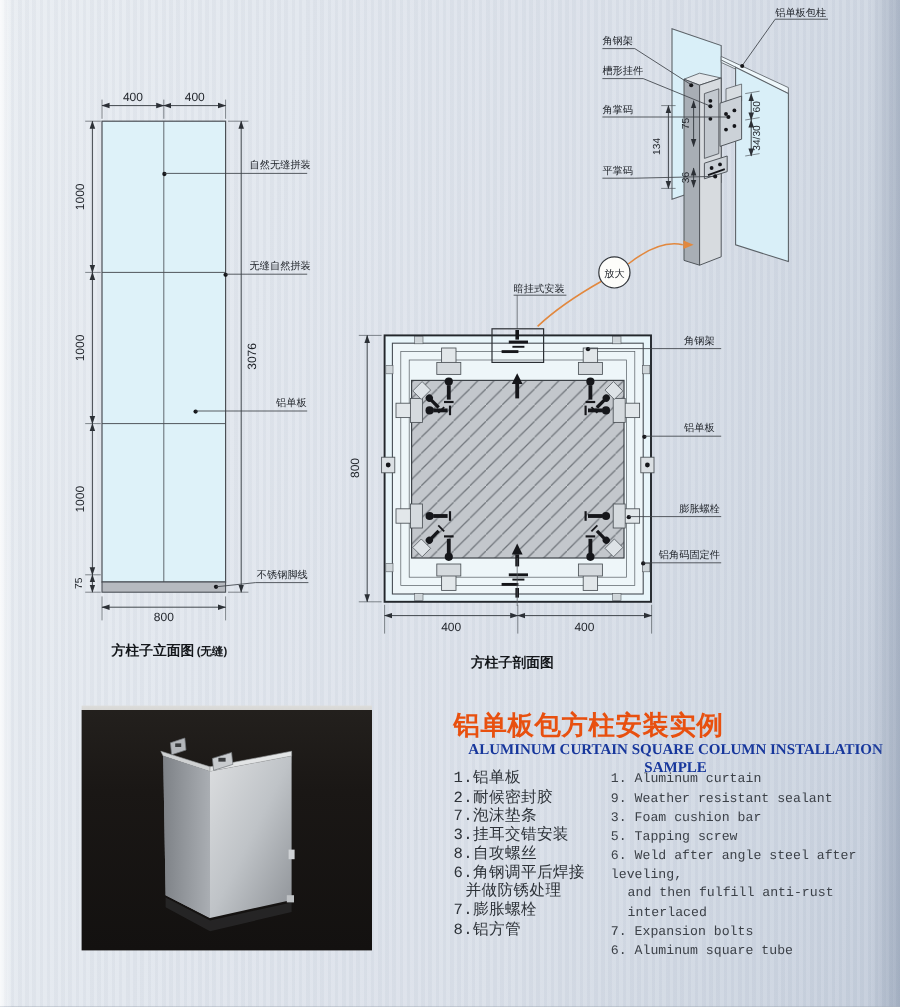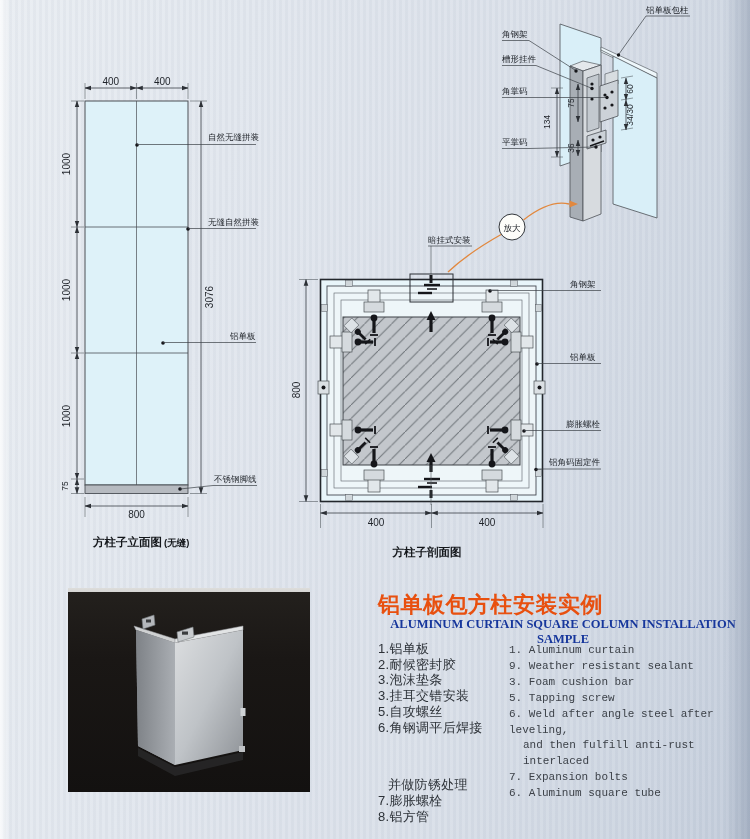--- a/index.html
+++ b/index.html
@@ -30,23 +30,23 @@
   .photo{position:absolute;left:68px;top:588px;width:242px;height:204px;
     background:linear-gradient(180deg,#dddddb 0,#d6d6d4 4px,#23201d 4px,#1a1715 35%,#131110 100%);}
   
   .sample-title-cn{position:absolute;left:378px;top:590px;width:360px;
     font-family:"Liberation Serif","DejaVu Serif",serif;font-weight:bold;
     font-size:22px;letter-spacing:0.5px;color:#e8500f;}
   .sample-title-en{position:absolute;left:378px;top:617px;width:370px;
     font-family:"Liberation Serif","DejaVu Serif",serif;font-weight:bold;
     font-size:12.5px;color:#17379c;text-align:center;}
   .list{position:absolute;color:#2d3238;}
-  .list-cn{left:378px;top:641px;width:118px;font-size:13px;line-height:15.7px;letter-spacing:0.3px;}
+  .list-cn{left:378px;top:641px;width:118px;font-size:13px;line-height:15.7px;letter-spacing:0.3px;font-family:Liberation Mono, monospace;}
   .list-en{left:509px;top:643px;width:250px;font-size:11px;line-height:15.9px;color:#3c4148;font-family:Liberation Mono, monospace;}
-  .list .cont-cn{padding-left:10px;margin-top:42px;}
+  .list .cont-cn{padding-left:10px;}
   .list .cont-en{padding-left:14px;}
 </style>
 </head>
 <body>
 
 <div class="page">
 
   <div class="photo">
     <svg width="242" height="204" viewBox="0 0 242 204">
       <defs>
@@ -74,23 +74,23 @@
       <rect x="171" y="158" width="6" height="6" fill="#bfc2c5"></rect>
     </svg>
   </div>
 
   <div class="sample-title-cn">铝单板包方柱安装实例</div>
   <div class="sample-title-en">ALUMINUM CURTAIN SQUARE COLUMN INSTALLATION SAMPLE</div>
 
   <div class="list list-cn">
     <div>1.铝单板</div>
     <div>2.耐候密封胶</div>
-    <div>3.泡沫垫条</div>
+    <div>7.泡沫垫条</div>
     <div>3.挂耳交错安装</div>
-    <div>5.自攻螺丝</div>
+    <div>8.自攻螺丝</div>
     <div>6.角钢调平后焊接</div>
     <div class="cont-cn">并做防锈处理</div>
     <div>7.膨胀螺栓</div>
     <div>8.铝方管</div>
   </div>
 
   <div class="list list-en">
     <div>1. Aluminum curtain</div>
     <div>9. Weather resistant sealant</div>
     <div>3. Foam cushion bar</div>

